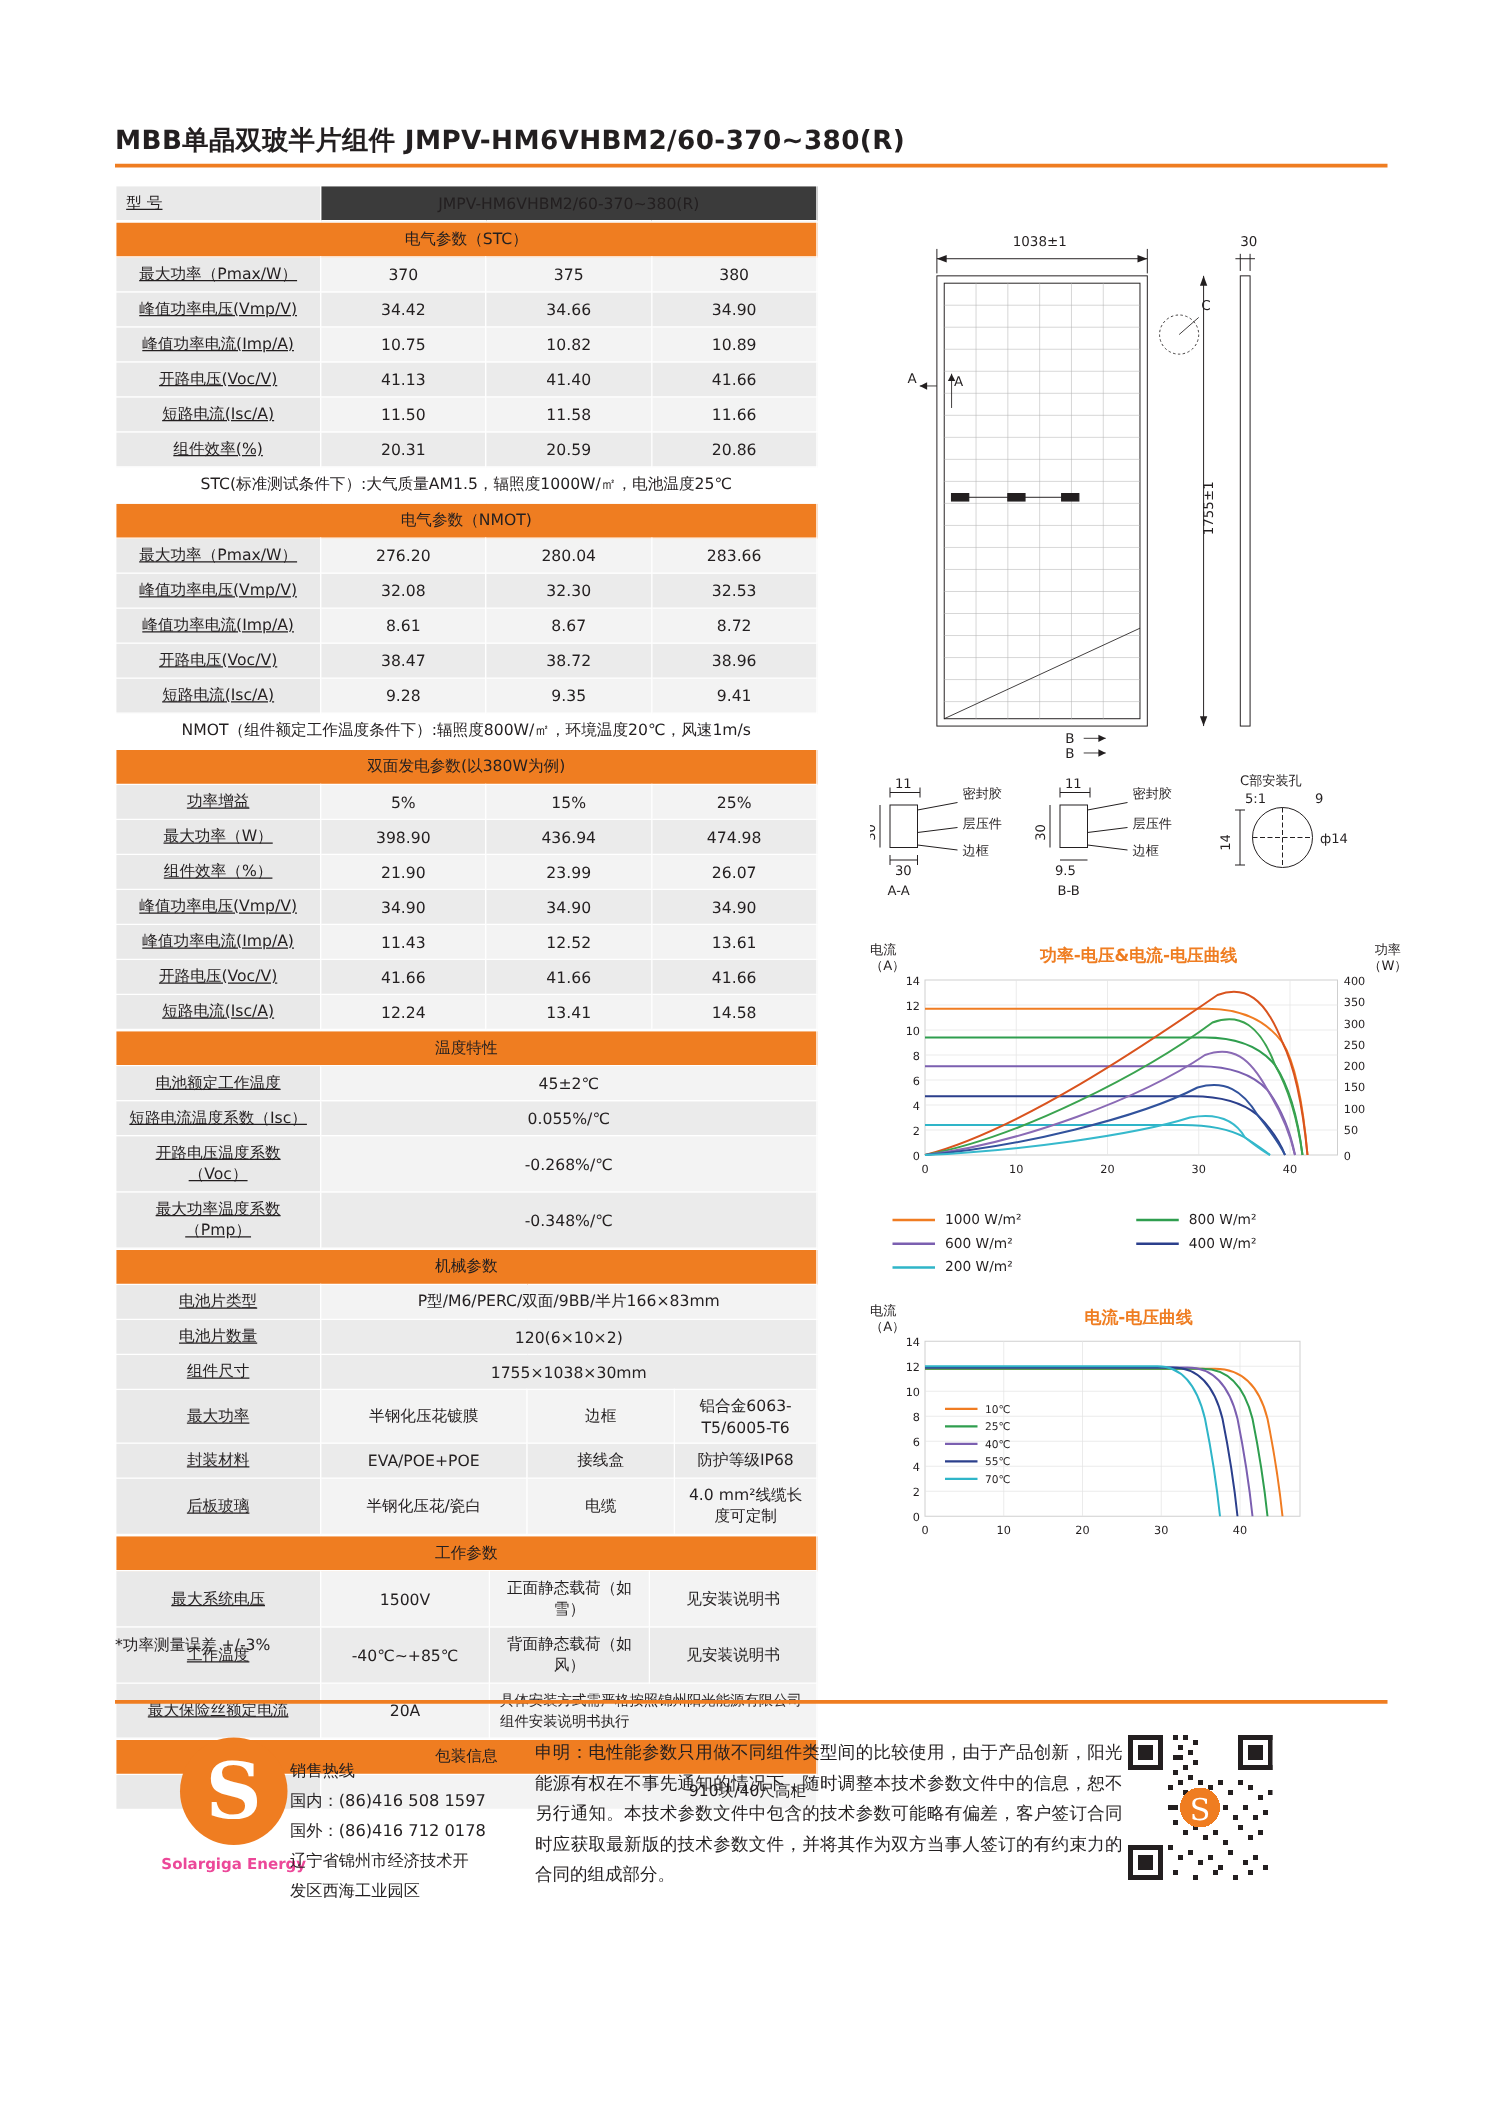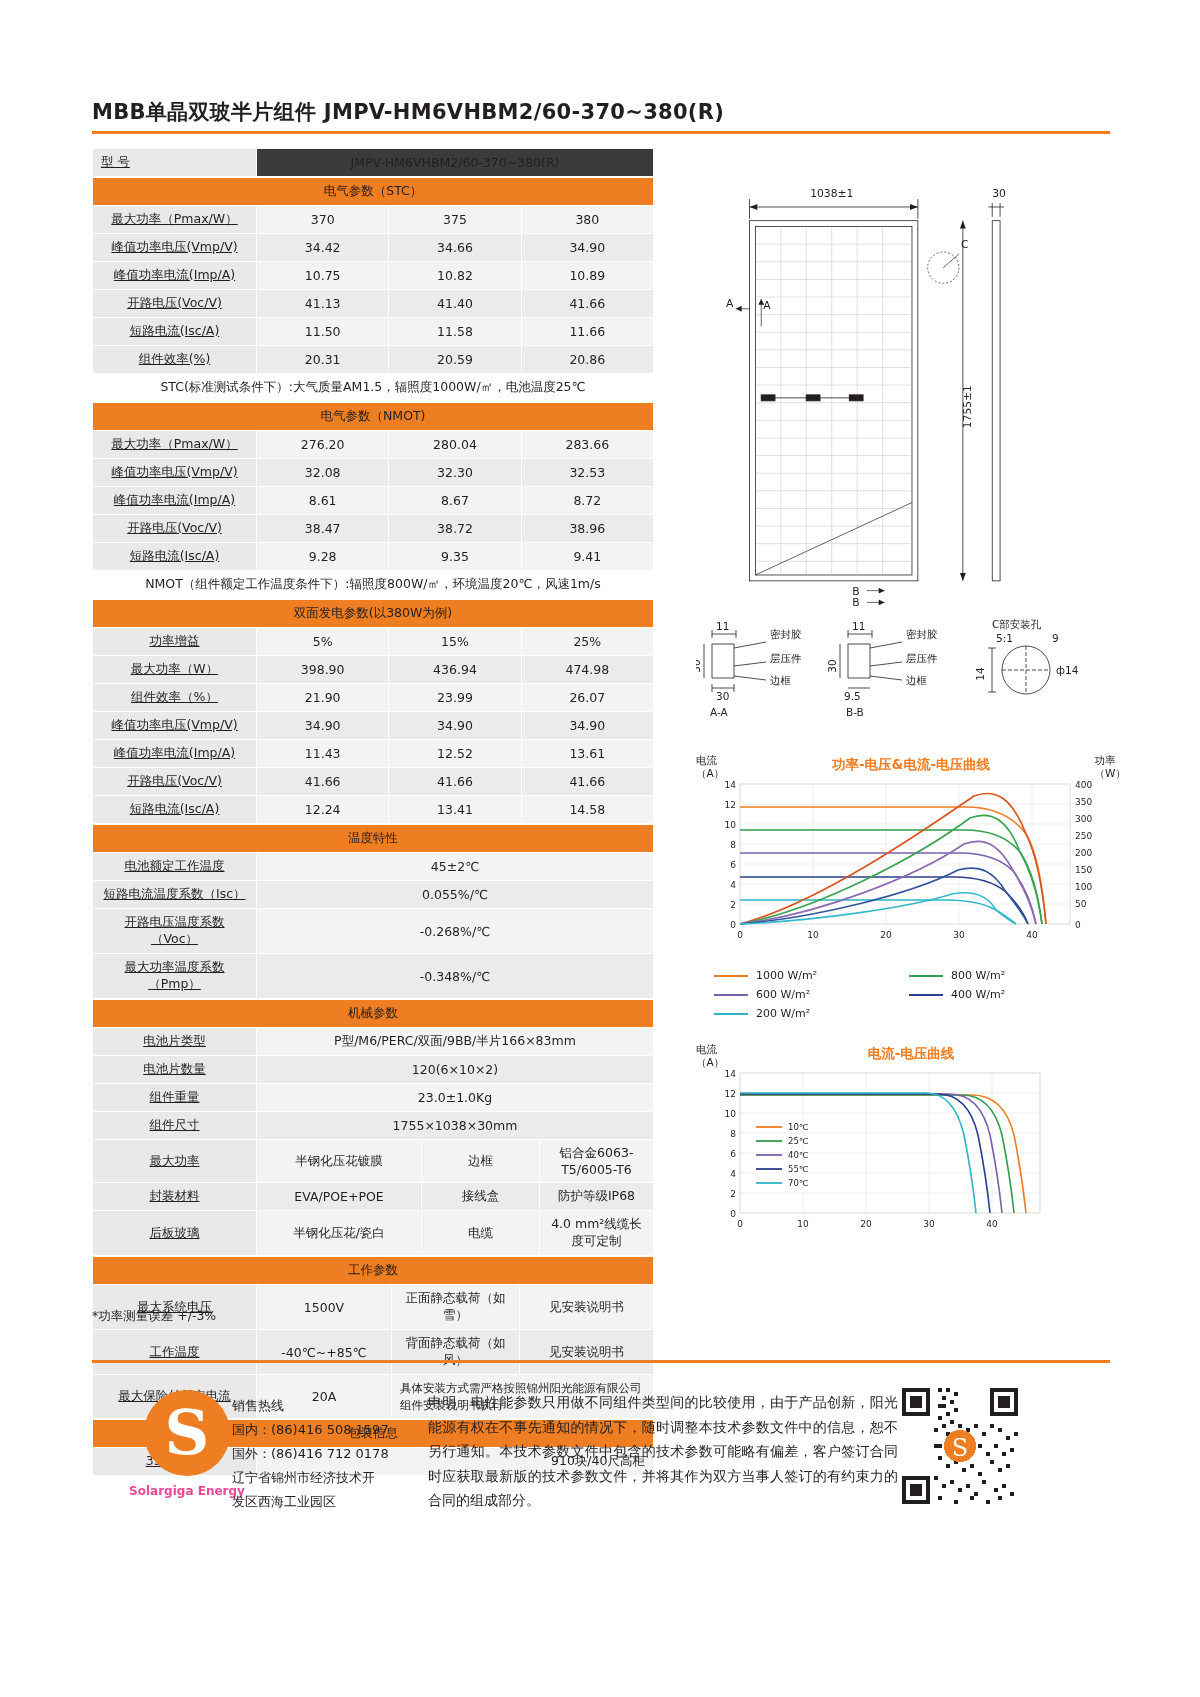--- a/index.html
+++ b/index.html
@@ -72,21 +72,21 @@
 
   
   .foot-rule { position:absolute; left:92px; top:1360px; width:1018px; height:3px; background:#ef7d21; }
   .footer { position:absolute; left:92px; top:1380px; width:1018px; height:200px; }
   .logo-wrap { position:absolute; left:20px; top:10px; width:150px; text-align:center; }
   .logo-circle {
     width:86px; height:86px; border-radius:50%; background:#ef7d21; margin:0 auto;
     color:#fff; font-size:62px; font-weight:bold; line-height:86px; font-family:"DejaVu Serif",serif;
   }
   .logo-text { color:#ec4899; font-weight:bold; font-size:12px; margin-top:8px; }
-  .contact { position:absolute; left:140px; top:14px; width:190px; font-size:13px; line-height:1.85; }
+  .contact { position:absolute; left:140px; top:26px; width:190px; font-size:13px; line-height:1.85; }
   .disclaimer {
     position:absolute; left:336px; top:10px; width:470px;
     font-size:14px; line-height:1.75; text-align:justify;
   }
   .qr { position:absolute; left:810px; top:8px; width:116px; height:116px; }
 </style>
 </head>
 <body>
 
 <div class="page">
@@ -306,24 +306,20 @@
           <tr class="band">
             <td colspan="4">机械参数</td>
           </tr>
       <tr>
             <td class="lbl">电池片类型</td>
             <td class="val" colspan="3">P型/M6/PERC/双面/9BB/半片166×83mm</td>
           </tr>
       <tr>
             <td class="lbl">电池片数量</td>
             <td class="val-alt" colspan="3">120(6×10×2)</td>
-          </tr>
-      <tr>
-            <td class="lbl">组件重量</td>
-            <td class="val" colspan="3">23.0±1.0Kg</td>
           </tr>
       <tr>
             <td class="lbl">组件尺寸</td>
             <td class="val-alt" colspan="3">1755×1038×30mm</td>
           </tr>
       <tr>
         <td class="lbl">最大功率</td>
         <td class="val">半钢化压花镀膜</td>
         <td class="val">边框</td>
         <td class="val">铝合金6063-T5/6005-T6</td>
@@ -534,21 +530,21 @@
         <text x="356" y="24">9</text>
         <text x="288" y="56" transform="rotate(-90 288 56)" text-anchor="middle">14</text>
         <text x="360" y="56">ф14</text>
       </g>
     </svg>
 
     
     <div style="position:relative;margin-top:8px">
       <div class="chart-title">功率-电压&amp;电流-电压曲线</div>
       <div style="position:absolute;left:0;top:-2px;font-size:10.5px;line-height:1.2">电流<br>（A）</div>
-      <div style="position:absolute;right:0;top:-2px;font-size:10.5px;line-height:1.2;">功率<br>（W）</div>
+      <div style="position:absolute;right:0;top:-2px;font-size:10.5px;line-height:1.2;text-align:center">功率<br>（W）</div>
       <svg width="430" height="180" viewBox="0 0 430 180" style="margin-top:2px">
 
         <rect x="44" y="8" width="330" height="140" fill="#ffffff" stroke="#cfcfcf" stroke-width="0.8"></rect>
         <g stroke="#e4e4e4" stroke-width="0.6">
           <line x1="44" y1="28" x2="374" y2="28"></line>
             <line x1="44" y1="48" x2="374" y2="48"></line>
           <line x1="44" y1="68" x2="374" y2="68"></line>
             <line x1="44" y1="88" x2="374" y2="88"></line>
           <line x1="44" y1="108" x2="374" y2="108"></line>
             <line x1="44" y1="128" x2="374" y2="128"></line>

